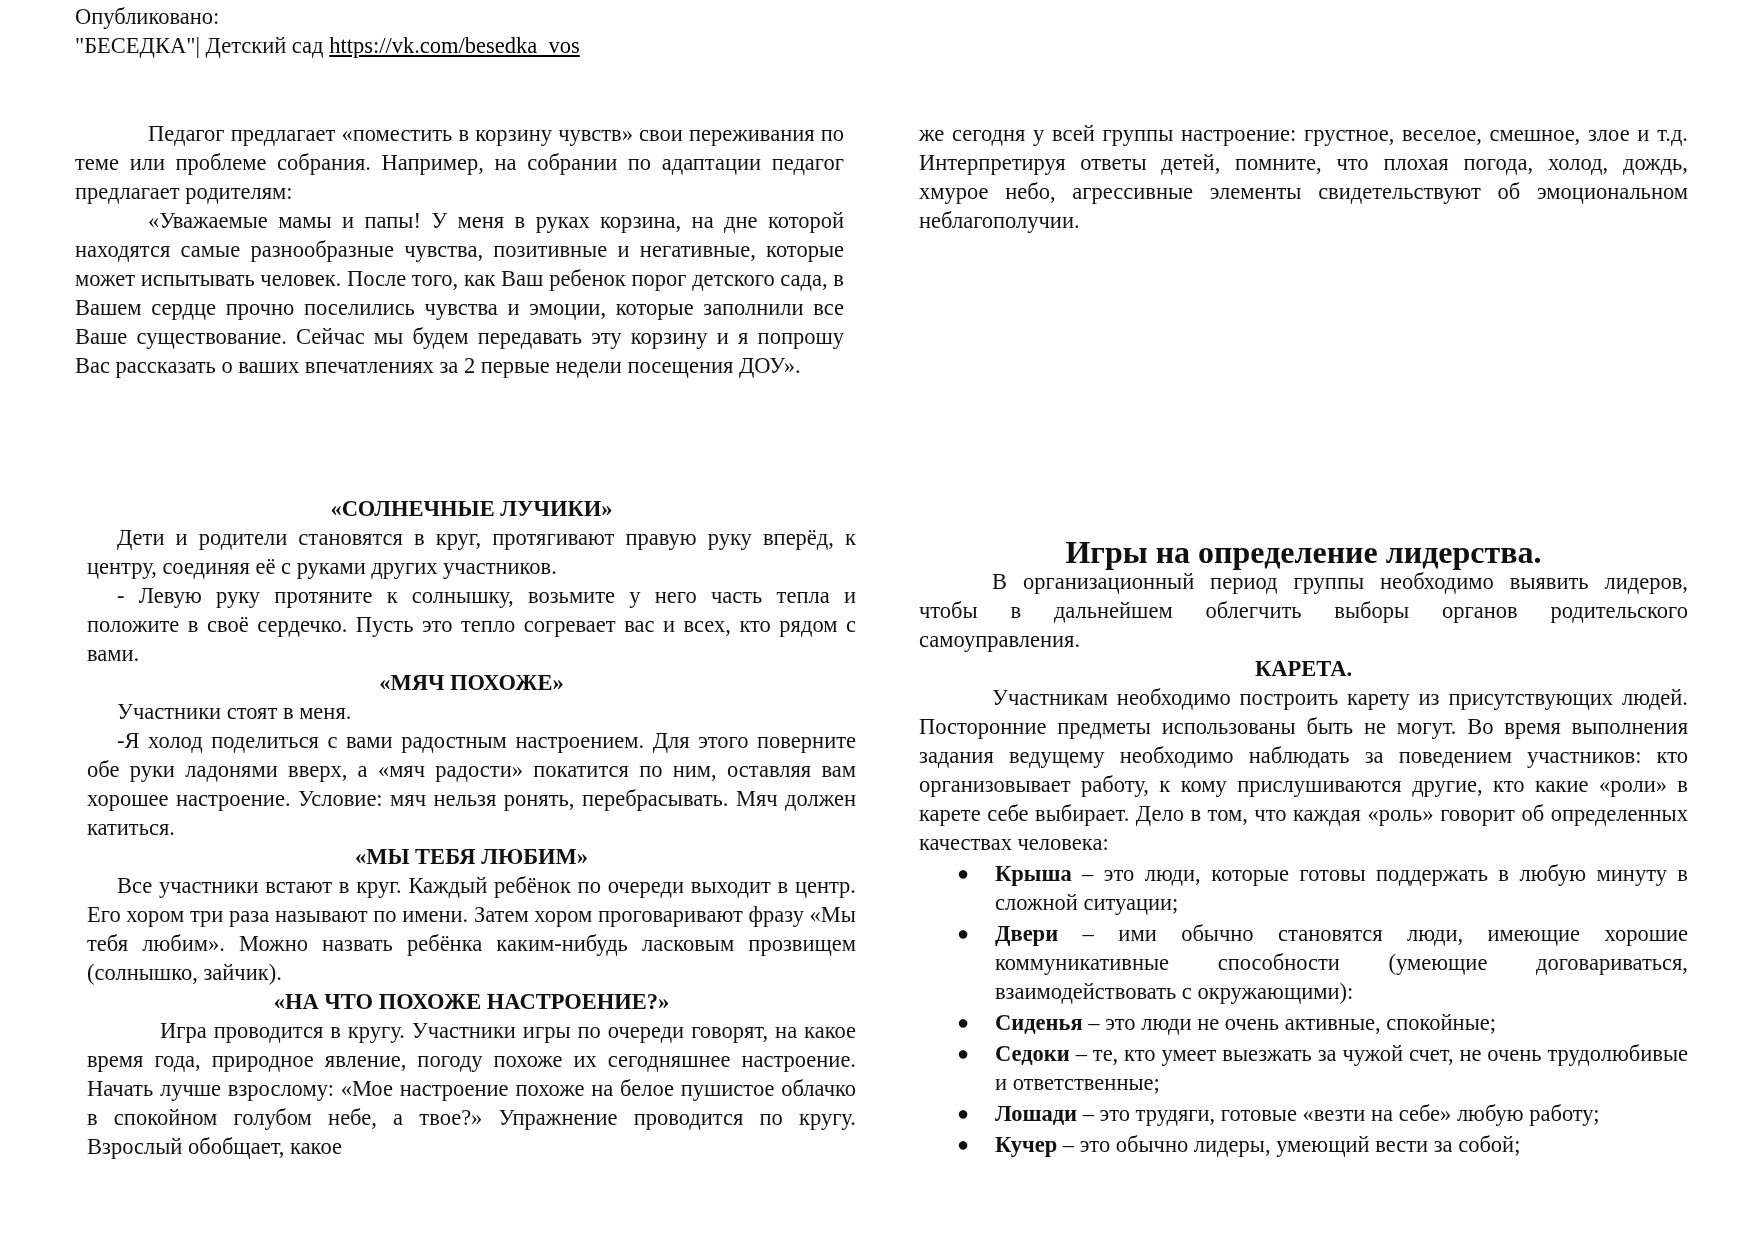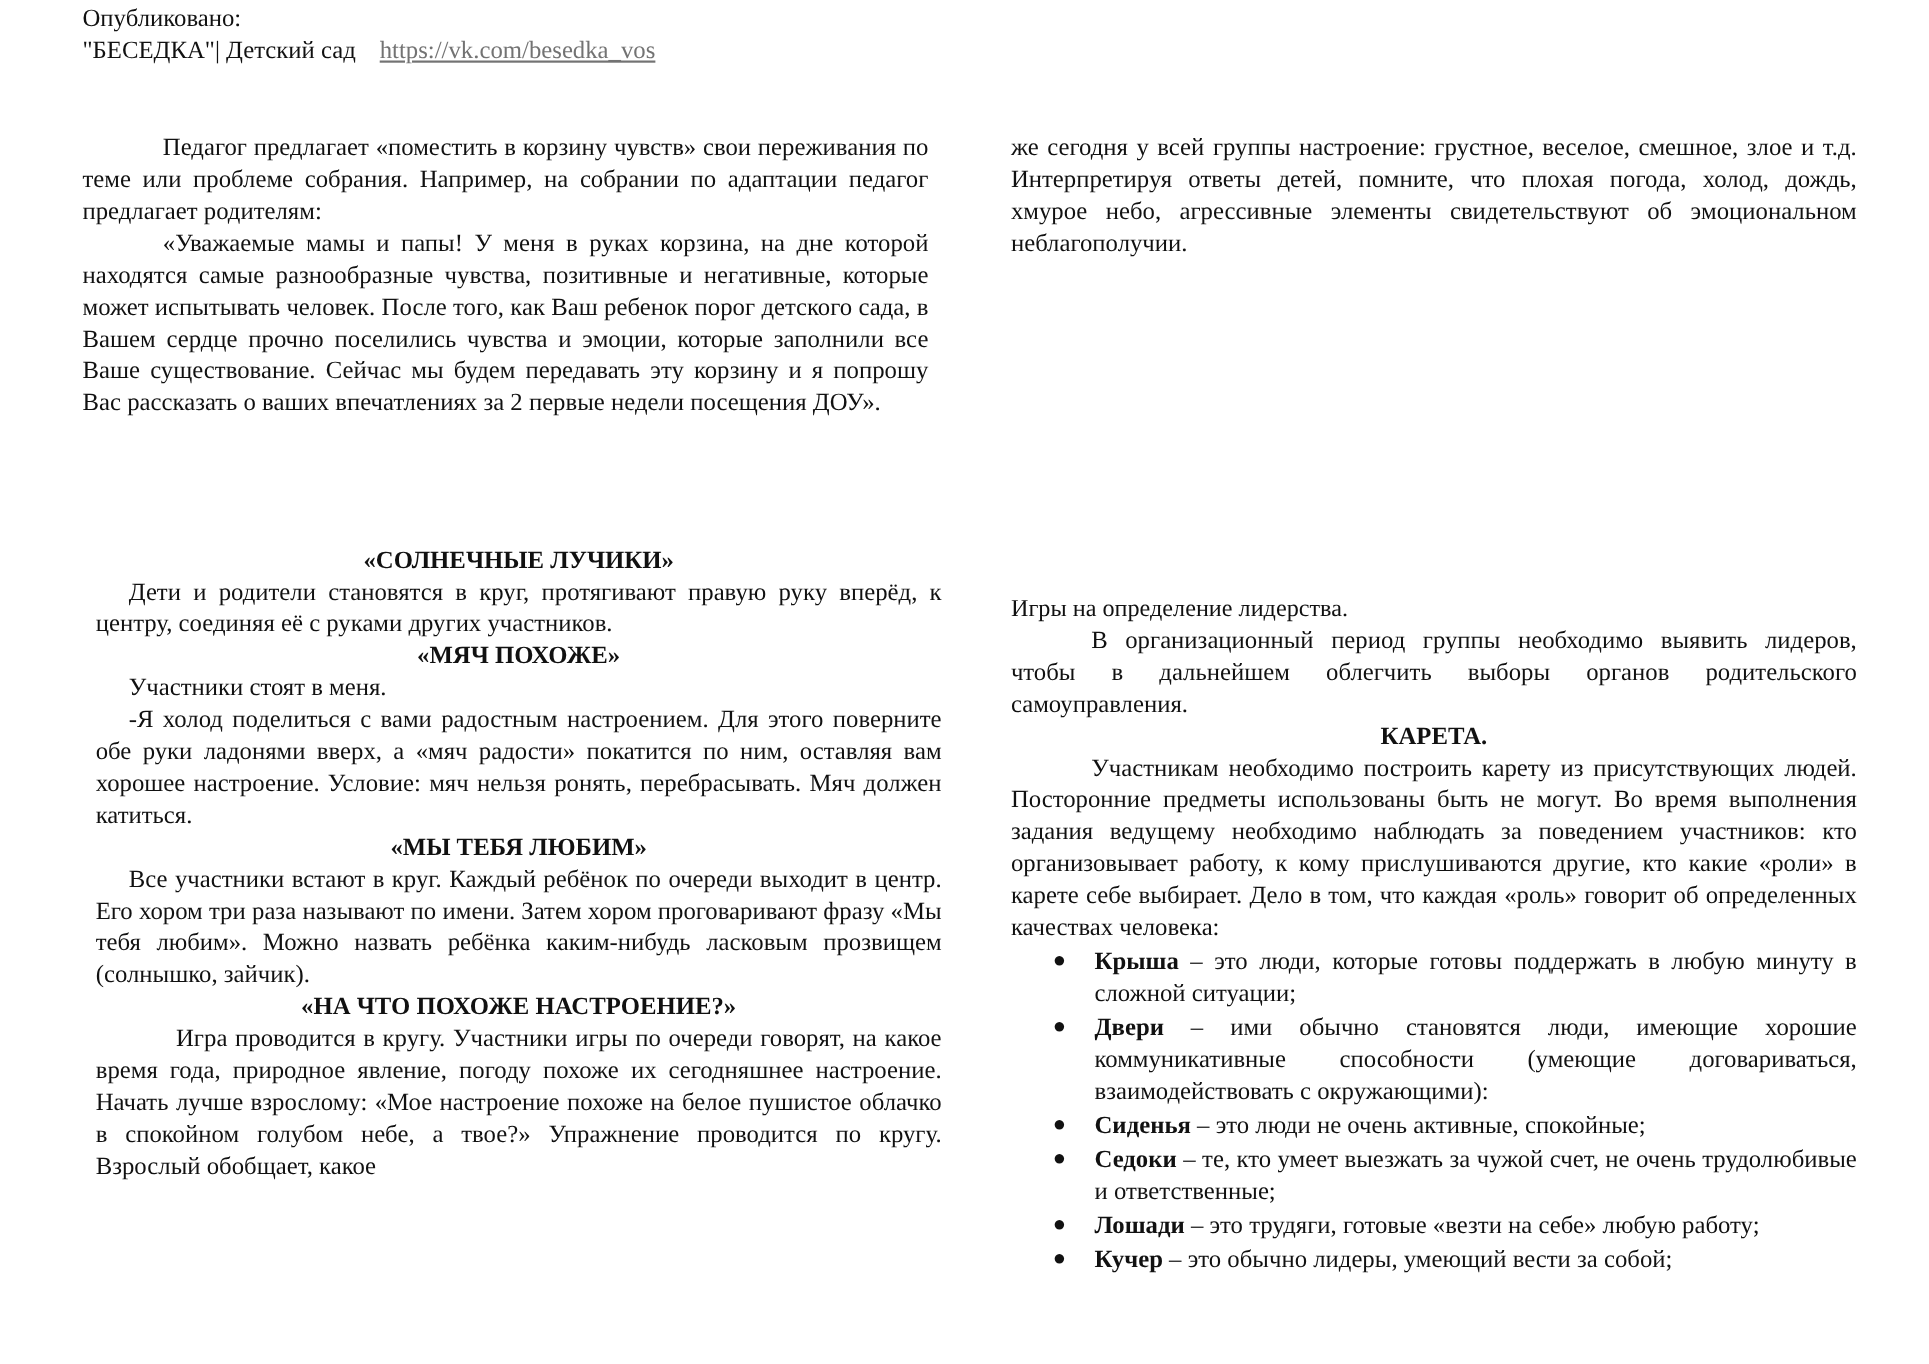--- a/index.html
+++ b/index.html
@@ -1,26 +1,26 @@
 <!DOCTYPE html>
 <html><head>
 <meta charset="utf-8">
 <style>
   html, body { margin:0; padding:0; background:#ffffff; }
   body { width:1754px; height:1240px; position:relative; overflow:hidden;
          font-family:"Liberation Serif", "DejaVu Serif", serif; color:#111; font-size:22.5px; line-height:29px; }
   .abs { position:absolute; }
   .header { left:75px; top:2px; line-height:29px; }
-  .link { color:#737373; text-decoration:underline;margin-left:16px; }
+  .link { color:#000000; text-decoration:underline; }
   .col { position:absolute; width:769px; text-align:justify; }
   .col p { margin:0; }
   .ind1 { text-indent:73px; }
   .ind2 { text-indent:30px; }
   .h { font-weight:bold; text-align:center; margin:0; }
-  .h2 { font-weight:normal; font-size:22px; margin:0; }
+  .h2 { font-weight:bold; text-align:center; font-size:32px; margin:0; }
   ul.roles { list-style:none; margin:2px 0 0 0; padding:0; }
   ul.roles li { position:relative; padding-left:76px; margin-bottom:2px; }
   ul.roles li .bullet { position:absolute; left:38px; top:0; font-size:20px; }
   ul.roles li b { font-weight:bold; }
 </style>
 </head>
 <body>
 
 <div class="abs header">
   <div>Опубликовано:</div>
@@ -28,20 +28,21 @@
 </div>
 
 <div class="col" style="left:75px; top:119px;">
   <p class="ind1">Педагог предлагает «поместить в корзину чувств» свои переживания по теме или проблеме собрания. Например, на собрании по адаптации педагог предлагает родителям:</p>
   <p class="ind1">«Уважаемые мамы и папы! У меня в руках корзина, на дне которой находятся самые разнообразные чувства, позитивные и негативные, которые может испытывать человек. После того, как Ваш ребенок порог детского сада, в Вашем сердце прочно поселились чувства и эмоции, которые заполнили все Ваше существование. Сейчас мы будем передавать эту корзину и я попрошу Вас рассказать о ваших впечатлениях за 2 первые недели посещения ДОУ».</p>
 </div>
 
 <div class="col" style="left:87px; top:494px;">
   <p class="h">«СОЛНЕЧНЫЕ ЛУЧИКИ»</p>
   <p class="ind2">Дети и родители становятся в круг, протягивают правую руку вперёд, к центру, соединяя её с руками других участников.</p>
+  <p class="ind2">- Левую руку протяните к солнышку, возьмите у него часть тепла и положите в своё сердечко. Пусть это тепло согревает вас и всех, кто рядом с вами.</p>
   <p class="h">«МЯЧ ПОХОЖЕ»</p>
   <p class="ind2">Участники стоят в меня.</p>
   <p class="ind2">-Я холод поделиться с вами радостным настроением. Для этого поверните обе руки ладонями вверх, а «мяч радости» покатится по ним, оставляя вам хорошее настроение. Условие: мяч нельзя ронять, перебрасывать. Мяч должен катиться.</p>
   <p class="h">«МЫ ТЕБЯ ЛЮБИМ»</p>
   <p class="ind2">Все участники встают в круг. Каждый ребёнок по очереди выходит в центр. Его хором три раза называют по имени. Затем хором проговаривают фразу «Мы тебя любим». Можно назвать ребёнка каким-нибудь ласковым прозвищем (солнышко, зайчик).</p>
   <p class="h">«НА ЧТО ПОХОЖЕ НАСТРОЕНИЕ?»</p>
   <p class="ind1">Игра проводится в кругу. Участники игры по очереди говорят, на какое время года, природное явление, погоду похоже их сегодняшнее настроение. Начать лучше взрослому: «Мое настроение похоже на белое пушистое облачко в спокойном голубом небе, а твое?» Упражнение проводится по кругу. Взрослый обобщает, какое</p>
 </div>
 
 <div class="col" style="left:919px; top:119px;">

